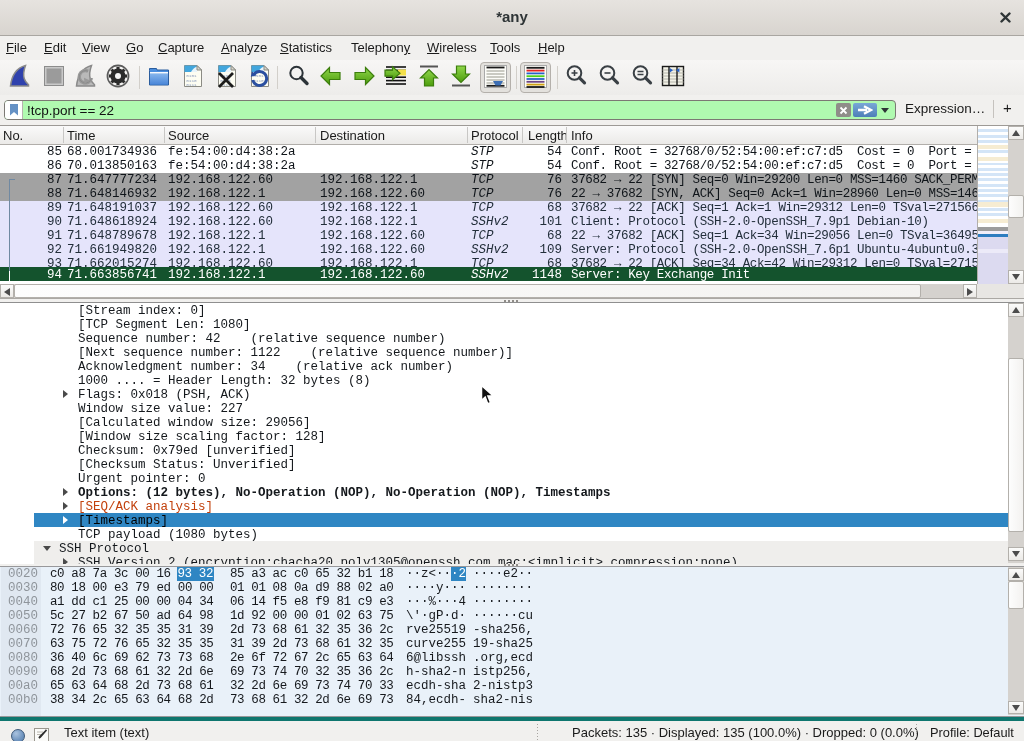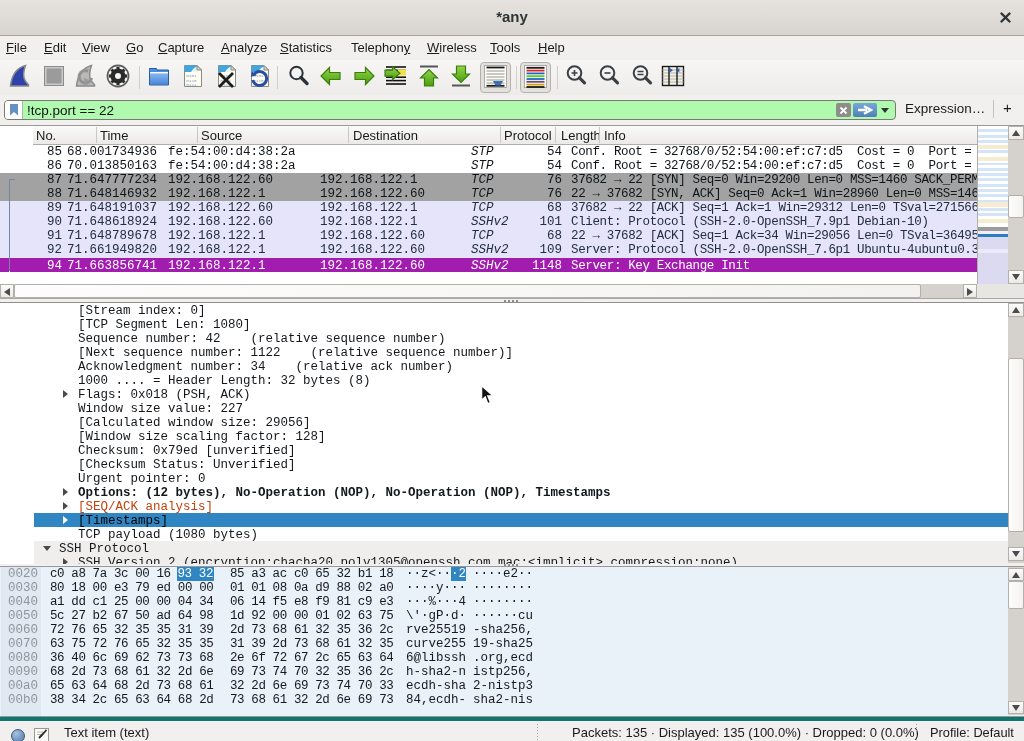--- a/index.html
+++ b/index.html
@@ -17,21 +17,21 @@
 
 #toolbar{left:0;top:60px;width:1024px;height:35px;background:linear-gradient(#f7f6f5,#edecea);}
 .sep{position:absolute;top:6px;width:1px;height:23px;background:#d2cfca;}
 .tbtn{position:absolute;top:1.5px;width:31px;height:31px;border:1px solid #b4b0ab;border-radius:4px;
  background:#e3e1dd;box-sizing:border-box;}
 
 #filterbar{left:0;top:95px;width:1024px;height:30px;background:#f1f0ee;border-bottom:1px solid #9d9a96;}
 #fbox{left:4px;top:5px;width:890px;height:18px;border:1px solid #7c7974;border-radius:4px;background:#b0fab0;overflow:hidden;}
 
 #plist{left:0;top:126px;width:1024px;height:172px;background:#fff;}
-#phead{left:0;top:0;width:977px;height:18px;background:linear-gradient(#fafafa,#ebeae8);border-bottom:1px solid #b1aeaa;margin-left:33px;}
+#phead{left:0;top:0;width:977px;height:18px;background:linear-gradient(#fafafa,#ebeae8);border-bottom:1px solid #b1aeaa;}
 .hlbl{position:absolute;top:2px;font-size:13px;color:#1a1a1a;}
 .hsep{position:absolute;top:1px;height:16px;width:1px;background:#c8c7c5;}
 .prow{position:absolute;left:0;width:977px;height:14px;}
 .prow .mono{position:absolute;top:0.5px;}
 .cno{left:20px;width:42px;text-align:right;}
 .ctime{left:67px;}
 .csrc{left:168px;}
 .cdst{left:320px;}
 .cpro{left:471px;font-style:italic;}
 .clen{left:512px;width:50px;text-align:right;}
@@ -395,21 +395,21 @@
       </div>
 <div class="prow" style="top:130.5px;background:#e5e4fb;color:#232f3b">
         <span class="mono cno">93</span>
         <span class="mono ctime">71.662015274</span>
         <span class="mono csrc">192.168.122.60</span>
         <span class="mono cdst">192.168.122.1</span>
         <span class="mono cpro">TCP</span>
         <span class="mono clen">68</span>
         <span class="mono cinfo">37682 → 22 [ACK] Seq=34 Ack=42 Win=29312 Len=0 TSval=27151</span>
       </div>
-<div class="prow" style="top:132px;background:#a21caf;color:#ffffff">
+<div class="prow" style="top:141px;background:#14532d;color:#ffffff">
         <span class="mono cno">94</span>
         <span class="mono ctime">71.663856741</span>
         <span class="mono csrc">192.168.122.1</span>
         <span class="mono cdst">192.168.122.60</span>
         <span class="mono cpro">SSHv2</span>
         <span class="mono clen">1148</span>
         <span class="mono cinfo">Server: Key Exchange Init</span>
       </div>
 
     <div class="abs" style="left:9px;top:53px;width:6px;height:1px;background:#7089a2;"></div>

